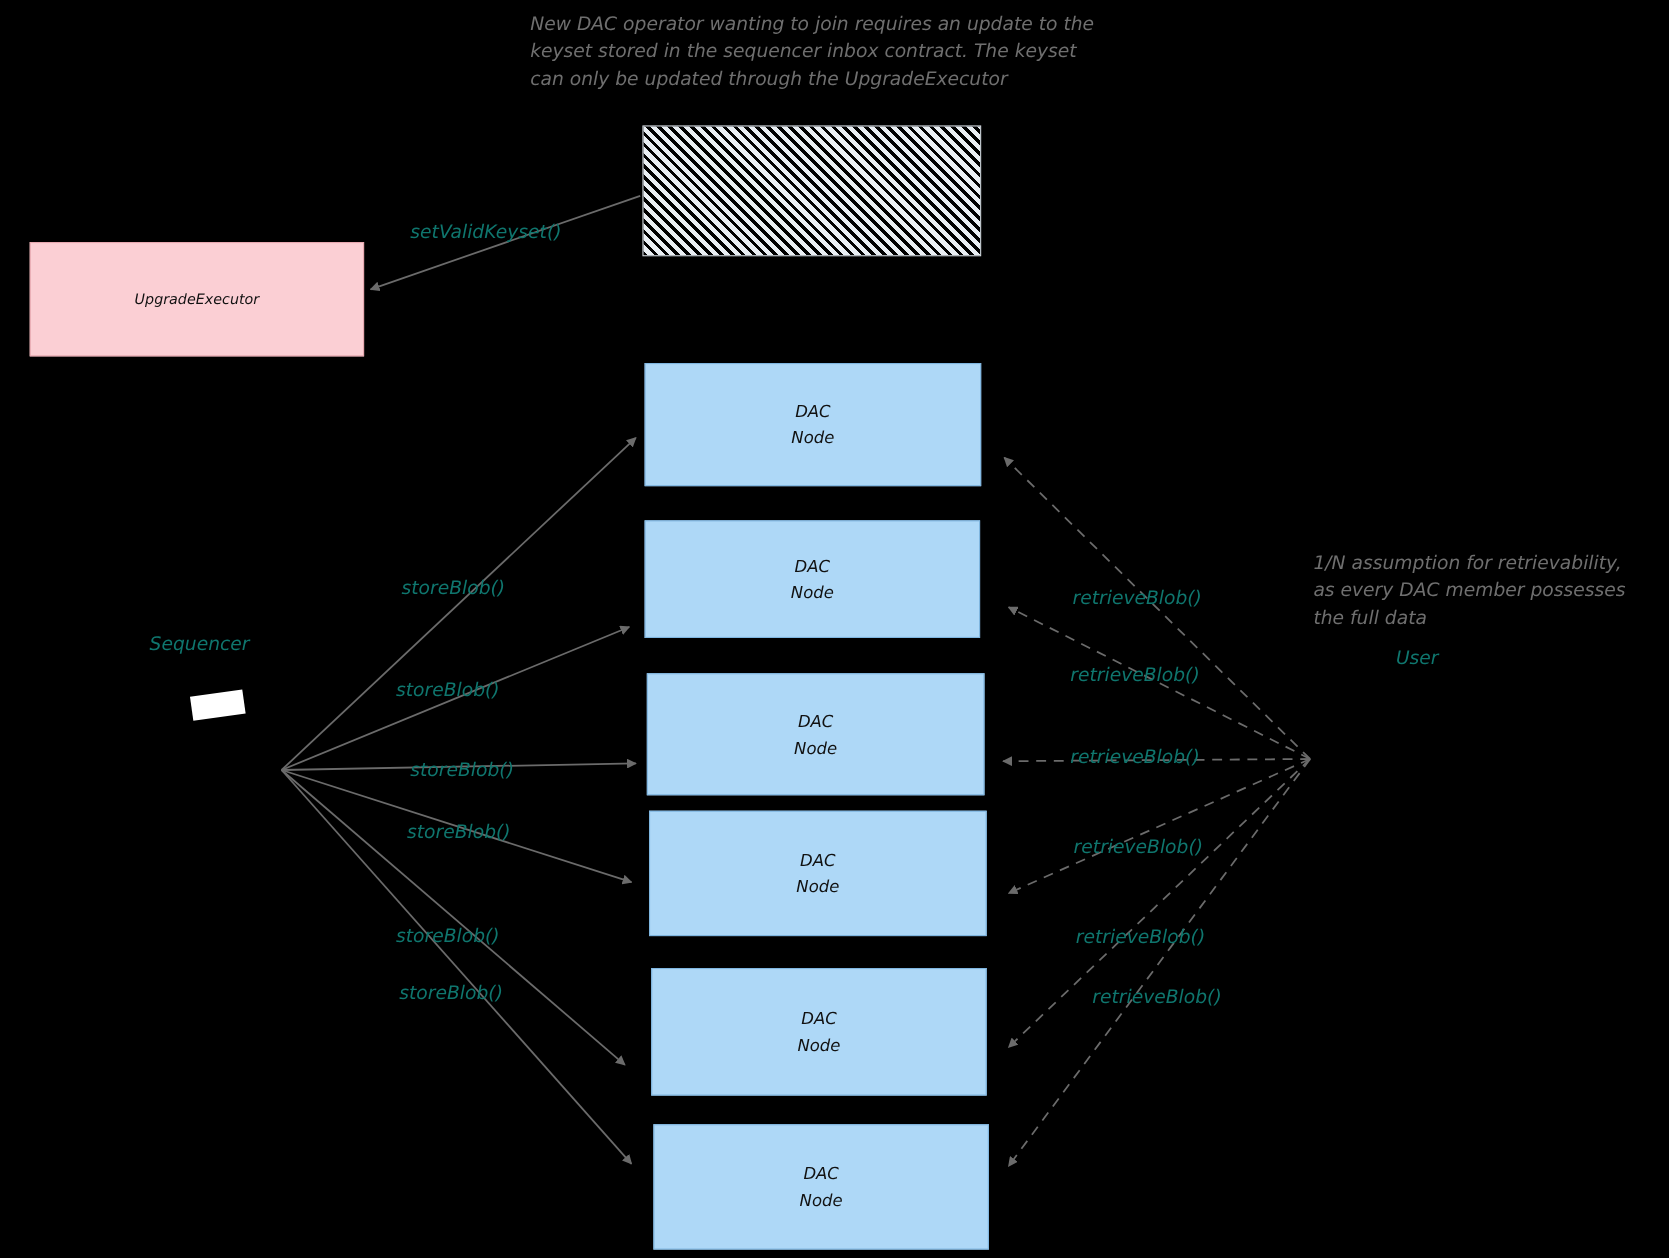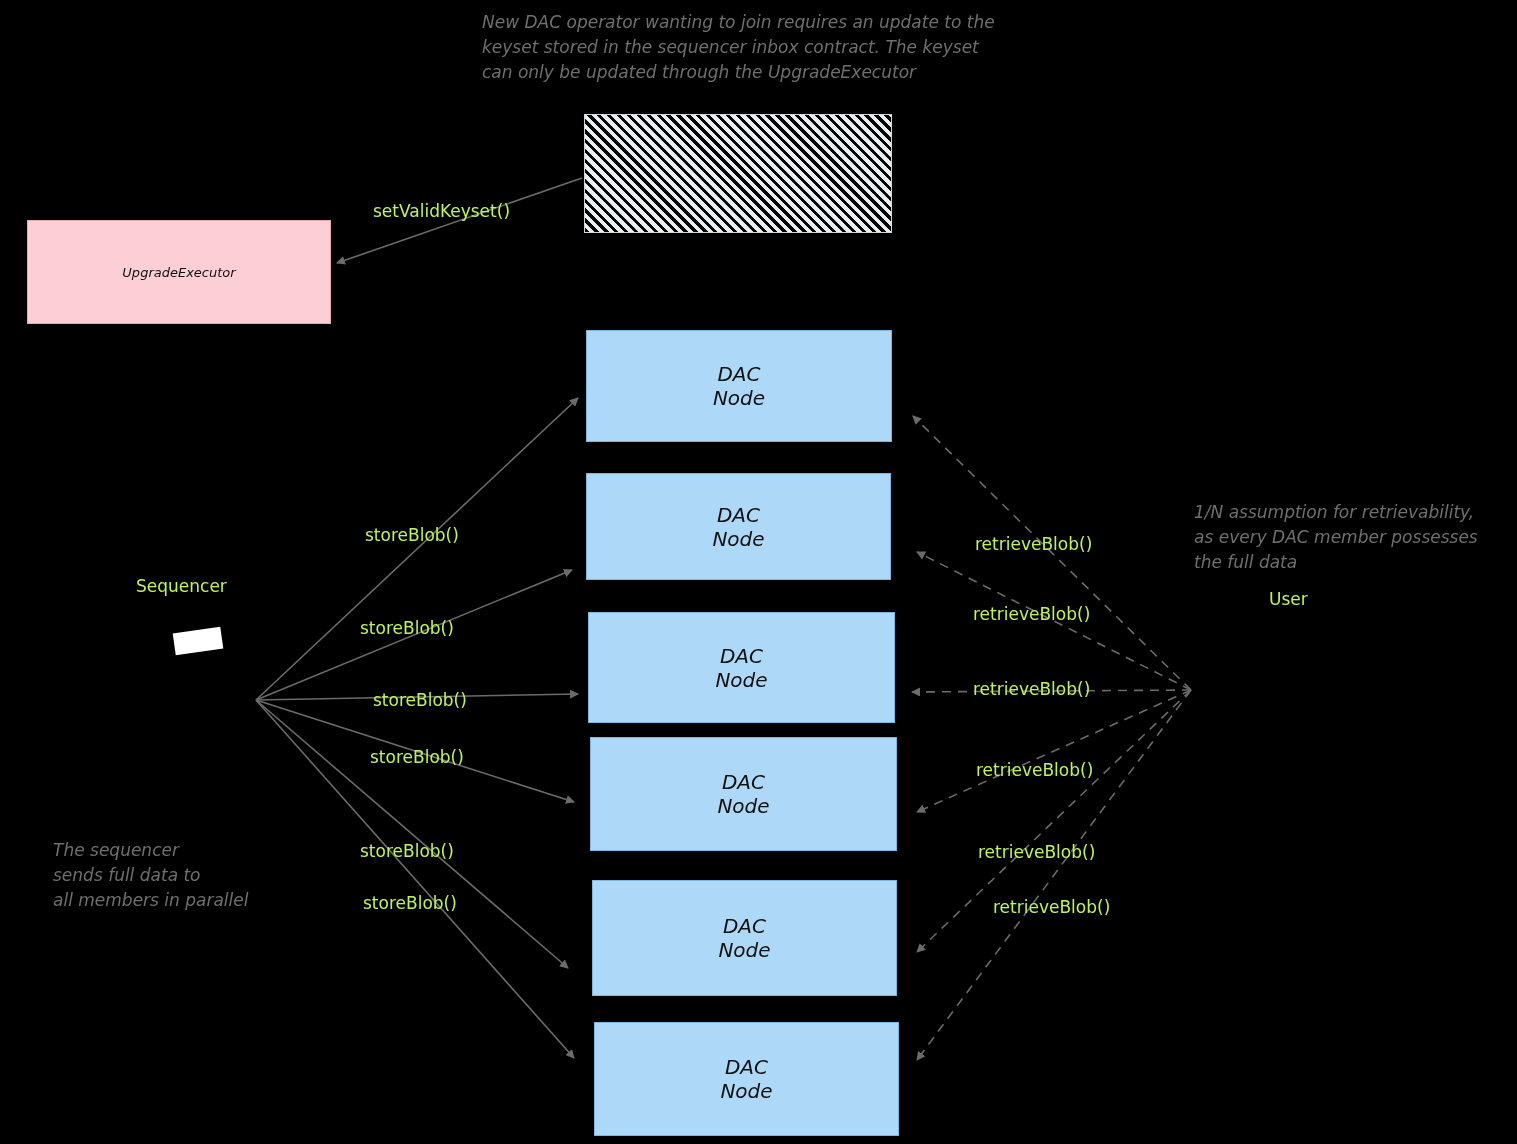--- a/index.html
+++ b/index.html
@@ -2,25 +2,25 @@
 <html><head>
 <meta charset="utf-8">
 <style>
   html,body{margin:0;padding:0;background:#000;}
   body{width:1517px;height:1144px;position:relative;overflow:hidden;
        font-family:"DejaVu Sans",sans-serif;}
   #stage{position:absolute;left:16px;top:0;width:1517px;height:880px;}
   svg#wires{position:absolute;left:0;top:0;width:1517px;height:1144px;}
   .note{position:absolute;color:#6f6f6f;font-family:"DejaVu Sans",sans-serif;
         font-size:17px;line-height:25px;font-style:italic;white-space:pre-line;}
-  .lbl{position:absolute;color:#bef264;font-size:17px;
+  .lbl{position:absolute;color:#0f766e;font-size:17px;font-style:italic;
        font-family:"DejaVu Sans",sans-serif;white-space:nowrap;}
   .node{position:absolute;background:#aed8f7;border:1px solid #7fb6e0;
         display:flex;align-items:center;justify-content:center;text-align:center;
-        color:#111;font-size:20px;font-style:italic;line-height:24px;
+        color:#111;font-size:15px;font-style:italic;line-height:24px;
         font-family:"DejaVu Sans",sans-serif;white-space:pre-line;}
   .upgrade{position:absolute;background:#fbcfd4;border:1px solid #e7a8b0;
         display:flex;align-items:center;justify-content:center;
         color:#111;font-size:13px;font-style:italic;
         font-family:"DejaVu Sans",sans-serif;}
   .hatchbox{position:absolute;border:1px solid #cfd6dd;
         background:
           repeating-linear-gradient(45deg,#000 0 3px,#e9eef3 3px 7px);
         display:flex;align-items:center;justify-content:center;
         color:#8d8d8d;font-size:17px;font-style:italic;}
@@ -60,23 +60,20 @@
   </svg>
 
   <div class="note" style="left:466px;top:10px;width:640px;">New DAC operator wanting to join requires an update to the
 keyset stored in the sequencer inbox contract. The keyset
 can only be updated through the UpgradeExecutor</div>
 
   <div class="note" style="left:1178px;top:468px;width:330px;margin-top:32px;">1/N assumption for retrievability,
 as every DAC member possesses
 the full data</div>
 
-  <div class="note" style="left:37px;top:838px;width:250px;">The sequencer
-sends full data to
-all members in parallel</div>
 
   <div class="hatchbox" style="left:568px;top:114px;width:306px;height:117px;">
     <span></span>
   </div>
 
   <div class="upgrade" style="left:11px;top:220px;width:302px;height:102px;">
     <span>UpgradeExecutor</span>
   </div>
 
   <div class="node" style="left:570px;top:330px;width:304px;height:110px;">

